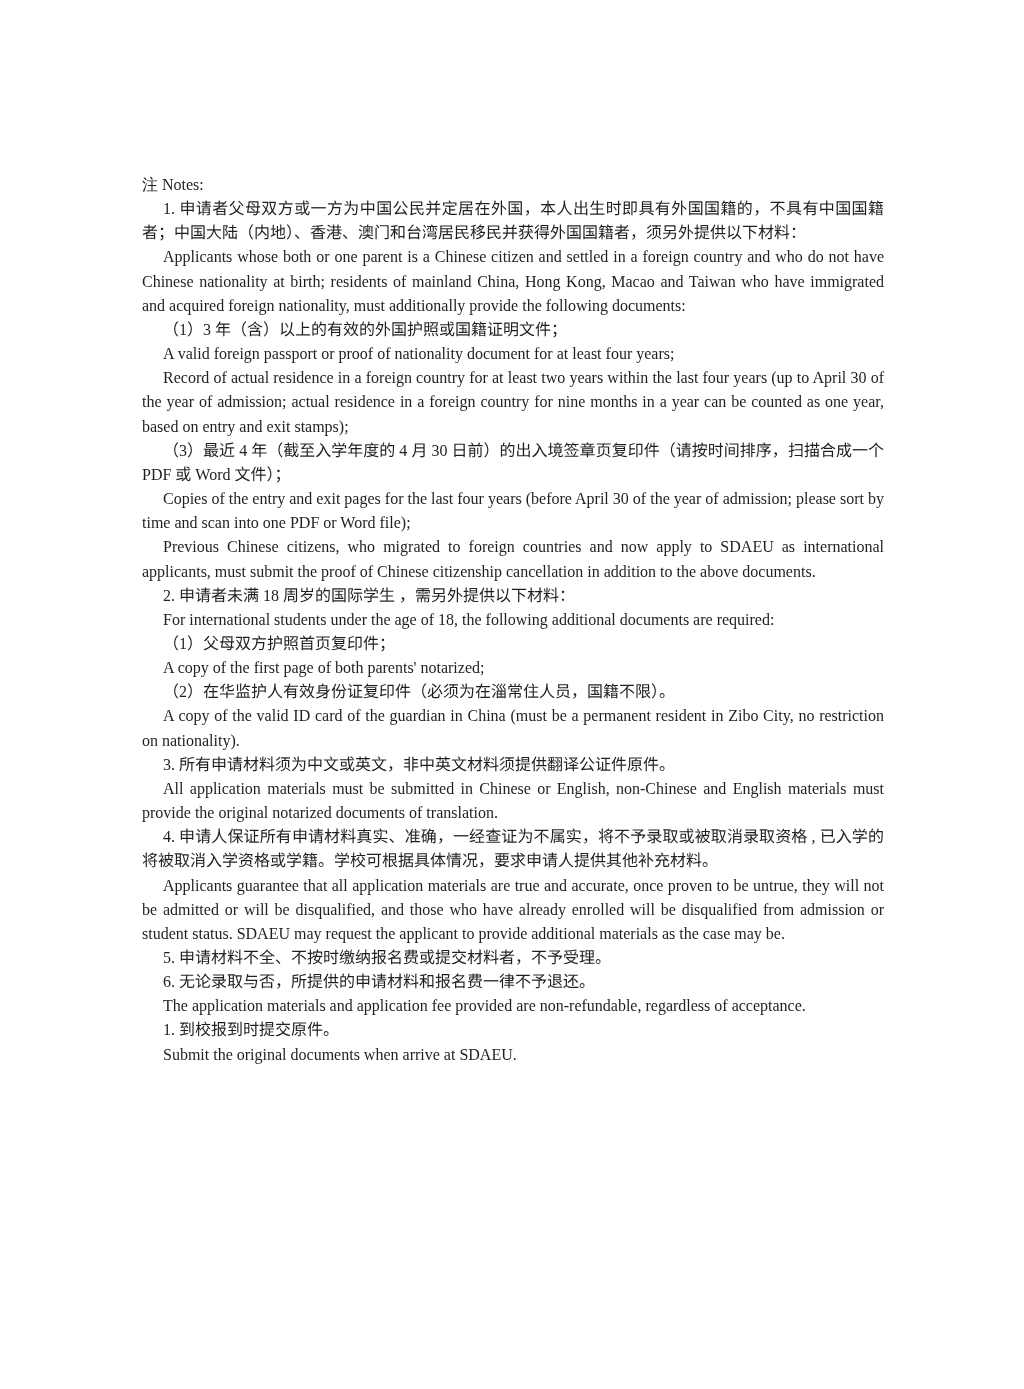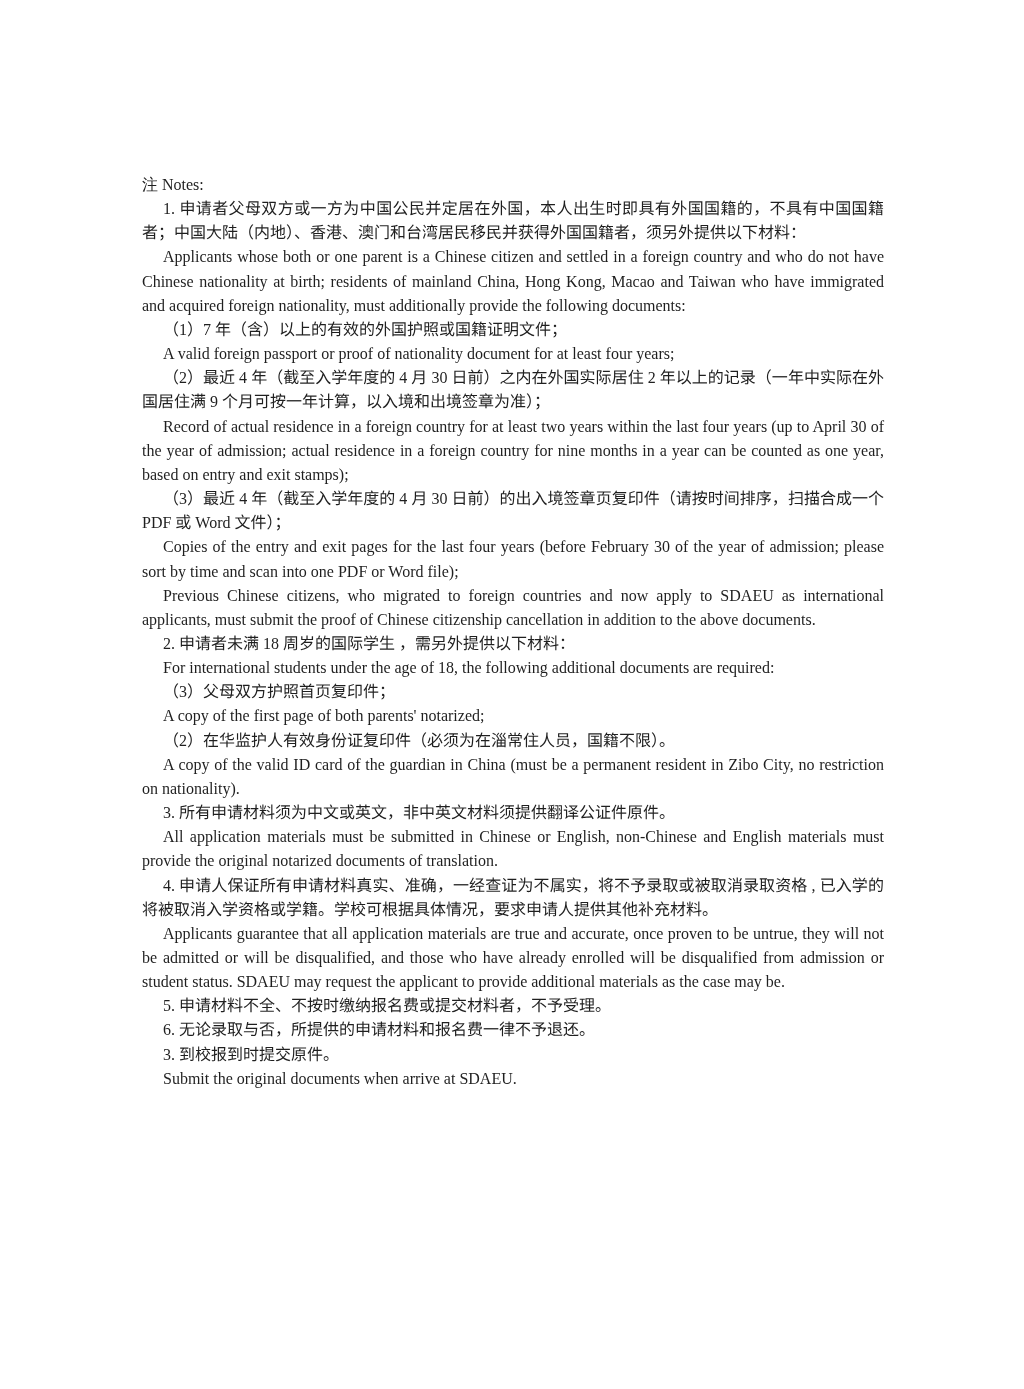--- a/index.html
+++ b/index.html
@@ -36,36 +36,36 @@
 </style>
 </head>
 <body>
 
 <div class="page" style="background: rgb(255, 255, 255);">
   <div class="content" style="color: rgb(31, 31, 31);">
     <p class="no-indent">注 Notes:</p>
     <div id="paragraphs">
         <p lang="zh-CN">1. 申请者父母双方或一方为中国公民并定居在外国，本人出生时即具有外国国籍的，不具有中国国籍者；中国大陆（内地）、香港、澳门和台湾居民移民并获得外国国籍者，须另外提供以下材料：</p>
         <p lang="en">Applicants whose both or one parent is a Chinese citizen and settled in a foreign country and who do not have Chinese nationality at birth; residents of mainland China, Hong Kong, Macao and Taiwan who have immigrated and acquired foreign nationality, must additionally provide the following documents:</p>
-        <p lang="zh-CN">（1）7 年（含）以上的有效的外国护照或国籍证明文件；</p>
+        <p lang="zh-CN">（1）3 年（含）以上的有效的外国护照或国籍证明文件；</p>
         <p lang="en">A valid foreign passport or proof of nationality document for at least four years;</p>
-        <p lang="zh-CN">（2）最近 4 年（截至入学年度的 4 月 30 日前）之内在外国实际居住 2 年以上的记录（一年中实际在外国居住满 9 个月可按一年计算，以入境和出境签章为准）；</p>
         <p lang="en">Record of actual residence in a foreign country for at least two years within the last four years (up to April 30 of the year of admission; actual residence in a foreign country for nine months in a year can be counted as one year, based on entry and exit stamps);</p>
         <p lang="zh-CN">（3）最近 4 年（截至入学年度的 4 月 30 日前）的出入境签章页复印件（请按时间排序，扫描合成一个 PDF 或 Word 文件）；</p>
-        <p lang="en">Copies of the entry and exit pages for the last four years (before February 30 of the year of admission; please sort by time and scan into one PDF or Word file);</p>
+        <p lang="en">Copies of the entry and exit pages for the last four years (before April 30 of the year of admission; please sort by time and scan into one PDF or Word file);</p>
         <p lang="en">Previous Chinese citizens, who migrated to foreign countries and now apply to SDAEU as international applicants, must submit the proof of Chinese citizenship cancellation in addition to the above documents.</p>
         <p lang="zh-CN">2. 申请者未满 18 周岁的国际学生 ，需另外提供以下材料：</p>
         <p lang="en">For international students under the age of 18, the following additional documents are required:</p>
-        <p lang="zh-CN">（3）父母双方护照首页复印件；</p>
+        <p lang="zh-CN">（1）父母双方护照首页复印件；</p>
         <p lang="en">A copy of the first page of both parents' notarized;</p>
         <p lang="zh-CN">（2）在华监护人有效身份证复印件（必须为在淄常住人员，国籍不限）。</p>
         <p lang="en">A copy of the valid ID card of the guardian in China (must be a permanent resident in Zibo City, no restriction on nationality).</p>
         <p lang="zh-CN">3. 所有申请材料须为中文或英文，非中英文材料须提供翻译公证件原件。</p>
         <p lang="en">All application materials must be submitted in Chinese or English, non-Chinese and English materials must provide the original notarized documents of translation.</p>
         <p lang="zh-CN">4. 申请人保证所有申请材料真实、准确，一经查证为不属实，将不予录取或被取消录取资格 , 已入学的将被取消入学资格或学籍。学校可根据具体情况，要求申请人提供其他补充材料。</p>
         <p lang="en">Applicants guarantee that all application materials are true and accurate, once proven to be untrue, they will not be admitted or will be disqualified, and those who have already enrolled will be disqualified from admission or student status. SDAEU may request the applicant to provide additional materials as the case may be.</p>
         <p lang="zh-CN">5. 申请材料不全、不按时缴纳报名费或提交材料者，不予受理。</p>
         <p lang="zh-CN">6. 无论录取与否，所提供的申请材料和报名费一律不予退还。</p>
-        <p lang="zh-CN">3. 到校报到时提交原件。</p>
+        <p lang="en">The application materials and application fee provided are non-refundable, regardless of acceptance.</p>
+        <p lang="zh-CN">1. 到校报到时提交原件。</p>
         <p lang="en">Submit the original documents when arrive at SDAEU.</p>
       </div>
   </div>
 </div>
 
 </body></html>

